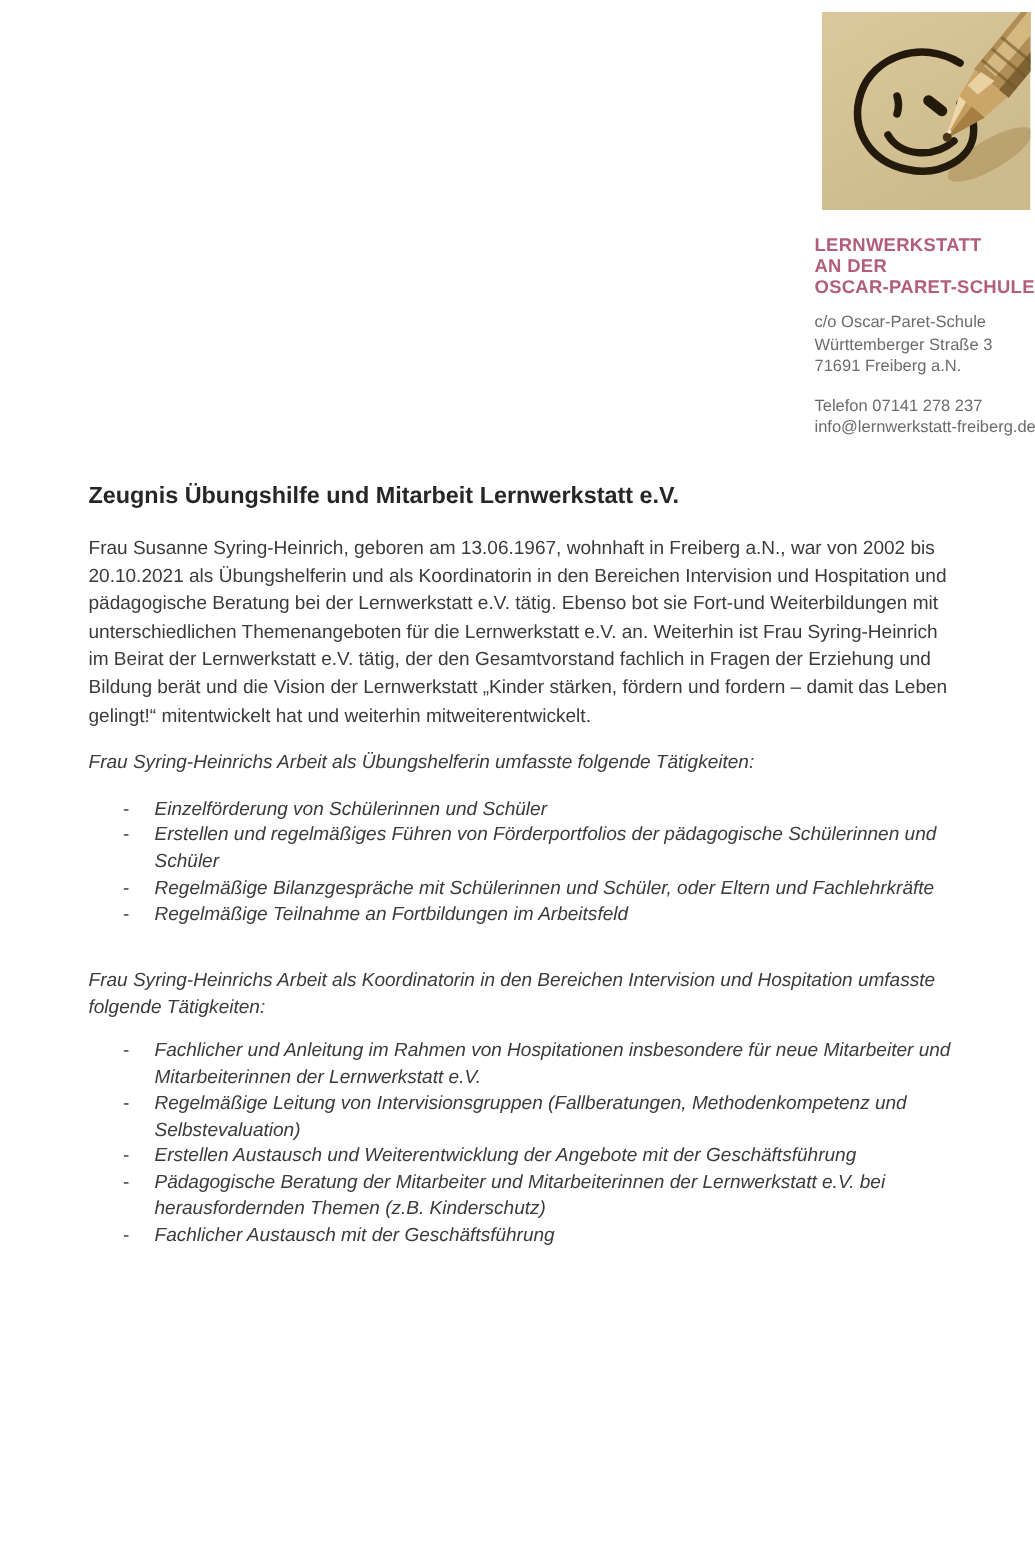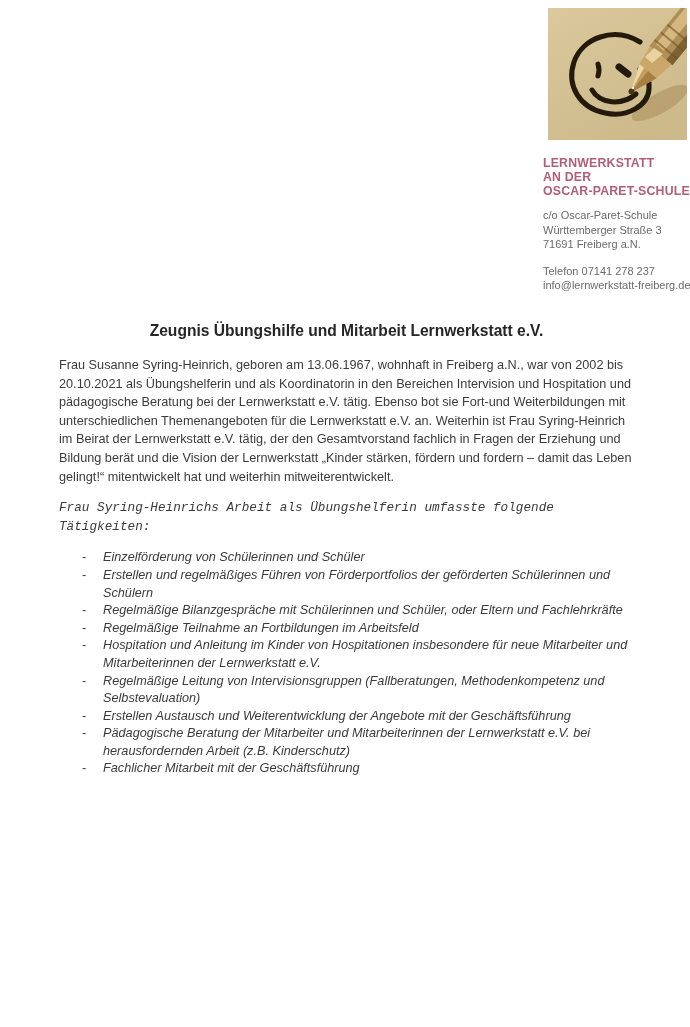--- a/index.html
+++ b/index.html
@@ -16,24 +16,24 @@
     color:#b25e78; letter-spacing:0.2px; white-space:nowrap;
   }
   .addr { margin-top:10px; font-size:11px; line-height:14.2px; color:#6b6b6b; white-space:nowrap; }
   .contact { margin-top:13px; font-size:11px; line-height:14.2px; color:#6b6b6b; white-space:nowrap; }
 
   
   .doc-body {
     position:absolute; left:59px; top:322px; width:575px;
     color:#3b3b3b; font-size:12.7px; line-height:18.6px;
   }
-  h1.title { margin:0 0 16px 0; font-size:15.6px; line-height:18px; color:#262626; font-weight:bold;text-align:center; }
+  h1.title { margin:0 0 16px 0; font-size:15.6px; line-height:18px; color:#262626; font-weight:bold; }
   .doc-body p { margin:0 0 13px 0; }
   .doc-body p.p2 { margin-bottom:9px; }
-  .sec { font-style:italic; margin:0 0 15px 0;font-family:Liberation Mono, monospace; }
+  .sec { font-style:italic; margin:0 0 15px 0; }
   .sec.gap1 { margin-top:25px; margin-bottom:11px; }
   .sec.gap2 { margin-top:20px; margin-bottom:13px; }
   ul.tasks { list-style:none; margin:0 0 0 0; padding:0 0 0 23px; }
   ul.tasks li { display:flex; line-height:17.6px; }
   .dash { flex:0 0 21px; width:21px; }
   .task-text { flex:1;font-style:italic; }
 
   
   .footer-band { position:absolute; left:0; top:963px; width:690px; height:49px; background:#e7e7eb; }
   .quotes-svg { position:absolute; left:4px; top:948px; width:64px; height:56px; }
@@ -109,55 +109,56 @@
     <p>Frau Susanne Syring-Heinrich, geboren am 13.06.1967, wohnhaft in Freiberg a.N., war von 2002 bis 20.10.2021 als Übungshelferin und als Koordinatorin in den Bereichen Intervision und Hospitation und pädagogische Beratung bei der Lernwerkstatt e.V. tätig. Ebenso bot sie Fort-und Weiterbildungen mit unterschiedlichen Themenangeboten für die Lernwerkstatt e.V. an. Weiterhin ist Frau Syring-Heinrich im Beirat der Lernwerkstatt e.V. tätig, der den Gesamtvorstand fachlich in Fragen der Erziehung und Bildung berät und die Vision der Lernwerkstatt „Kinder stärken, fördern und fordern – damit das Leben gelingt!“ mitentwickelt hat und weiterhin mitweiterentwickelt.</p>
 
     <p class="sec">Frau Syring-Heinrichs Arbeit als Übungshelferin umfasste folgende Tätigkeiten:</p>
     <ul class="tasks">
       <li>
         <span class="dash">-</span>
         <span class="task-text">Einzelförderung von Schülerinnen und Schüler</span>
       </li>
       <li>
         <span class="dash">-</span>
-        <span class="task-text">Erstellen und regelmäßiges Führen von Förderportfolios der geförderten Schülerinnen und Schülern</span>
+        <span class="task-text">Erstellen und regelmäßiges Führen von Förderportfolios der pädagogische Schülerinnen und Schüler</span>
       </li>
       <li>
         <span class="dash">-</span>
         <span class="task-text">Regelmäßige Bilanzgespräche mit Schülerinnen und Schüler, oder Eltern und Fachlehrkräfte</span>
       </li>
       <li>
         <span class="dash">-</span>
         <span class="task-text">Regelmäßige Teilnahme an Fortbildungen im Arbeitsfeld</span>
       </li>
     </ul>
 
+    <p class="sec gap1">Frau Syring-Heinrichs Arbeit als Koordinatorin in den Bereichen Intervision und Hospitation umfasste folgende Tätigkeiten:</p>
     <ul class="tasks">
       <li>
         <span class="dash">-</span>
-        <span class="task-text">Hospitation und Anleitung im Kinder von Hospitationen insbesondere für neue Mitarbeiter und Mitarbeiterinnen der Lernwerkstatt e.V.</span>
+        <span class="task-text">Fachlicher und Anleitung im Rahmen von Hospitationen insbesondere für neue Mitarbeiter und Mitarbeiterinnen der Lernwerkstatt e.V.</span>
       </li>
       <li>
         <span class="dash">-</span>
         <span class="task-text">Regelmäßige Leitung von Intervisionsgruppen (Fallberatungen, Methodenkompetenz und Selbstevaluation)</span>
       </li>
       <li>
         <span class="dash">-</span>
         <span class="task-text">Erstellen Austausch und Weiterentwicklung der Angebote mit der Geschäftsführung</span>
       </li>
     </ul>
 
     <ul class="tasks">
       <li>
         <span class="dash">-</span>
-        <span class="task-text">Pädagogische Beratung der Mitarbeiter und Mitarbeiterinnen der Lernwerkstatt e.V. bei herausfordernden Arbeit (z.B. Kinderschutz)</span>
+        <span class="task-text">Pädagogische Beratung der Mitarbeiter und Mitarbeiterinnen der Lernwerkstatt e.V. bei herausfordernden Themen (z.B. Kinderschutz)</span>
       </li>
       <li>
         <span class="dash">-</span>
-        <span class="task-text">Fachlicher Mitarbeit mit der Geschäftsführung</span>
+        <span class="task-text">Fachlicher Austausch mit der Geschäftsführung</span>
       </li>
     </ul>
   </div>
 
   <div class="footer-band"></div>
   <svg class="quotes-svg" viewBox="0 0 64 56" xmlns="http://www.w3.org/2000/svg">
     <g fill="#6c3653">
       <path d="M14,0 C6,0 0,6.3 0,14 C0,21.7 6,28 14,28 C16.4,28 18.6,27.4 20.5,26.3 C19.8,37.5 14.5,46.5 4.5,52.5 C19.5,47.5 28,35.5 28,19.5 C28,7.5 21.5,0 14,0 Z"></path>
       <path d="M48,0 C40,0 34,6.3 34,14 C34,21.7 40,28 48,28 C50.4,28 52.6,27.4 54.5,26.3 C53.8,38 48.5,47.5 38.5,53.5 C53.5,48.5 62,36 62,20 C62,8 55.5,0 48,0 Z"></path>
     </g>

